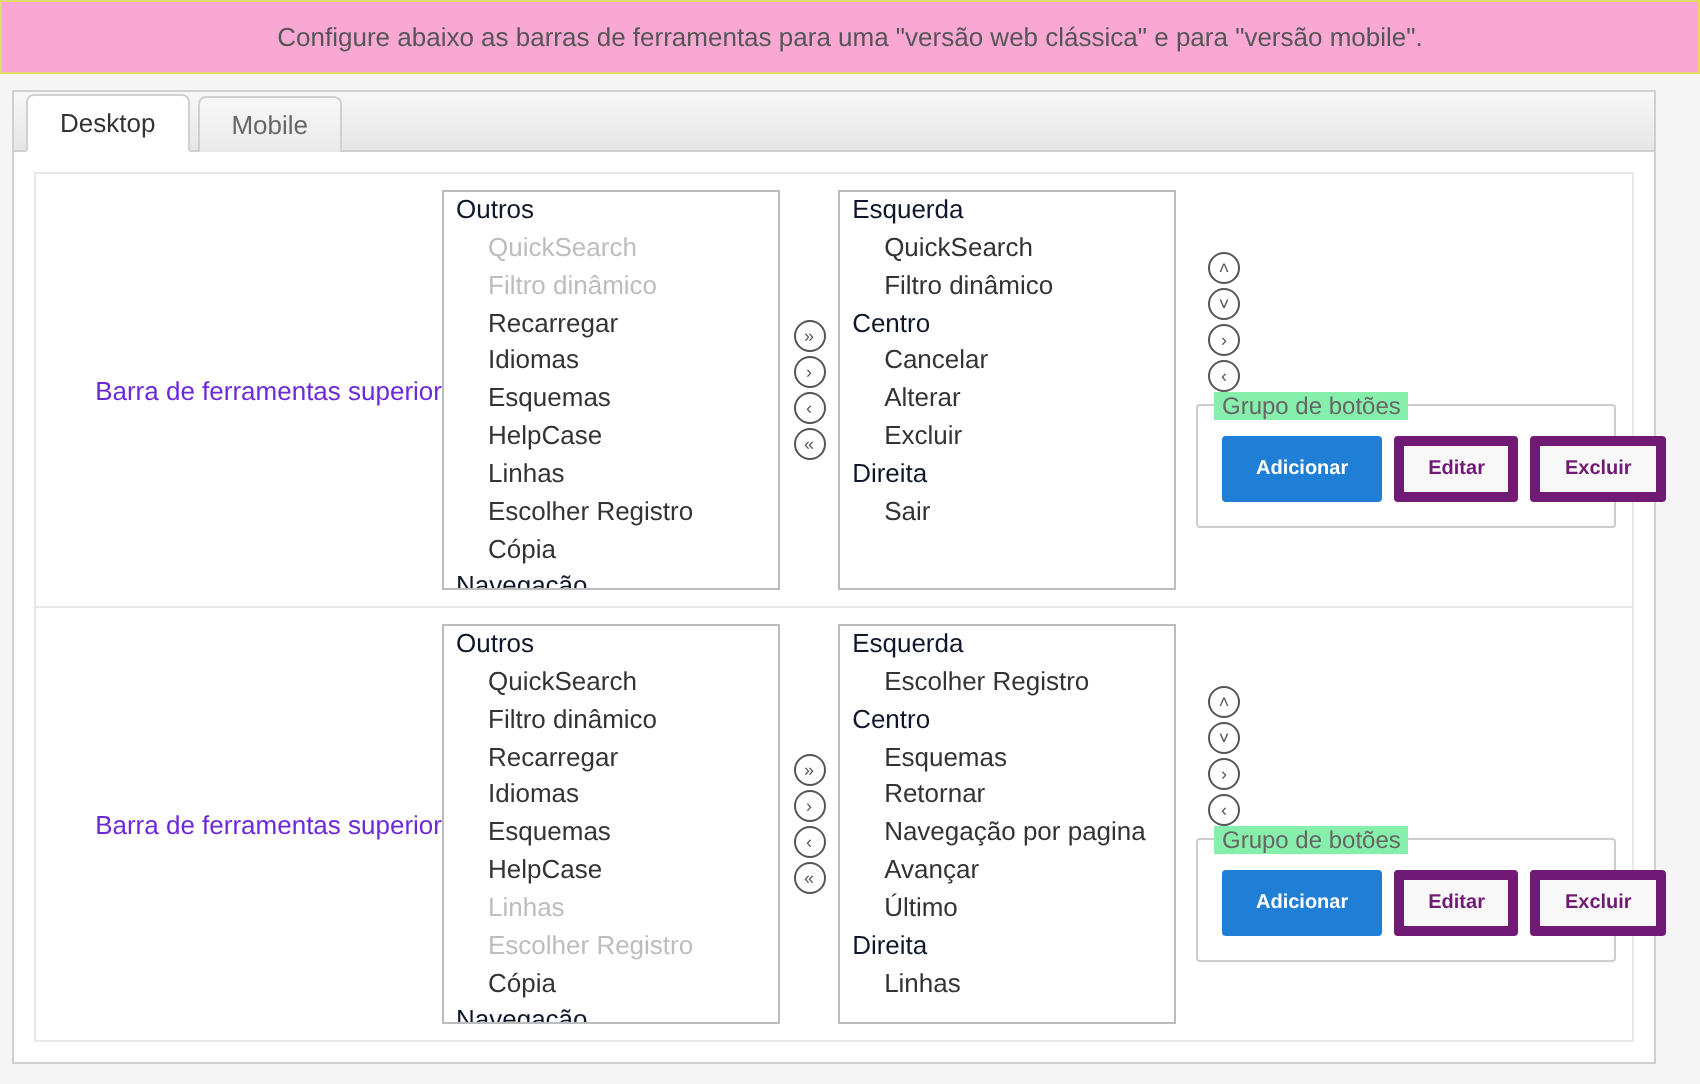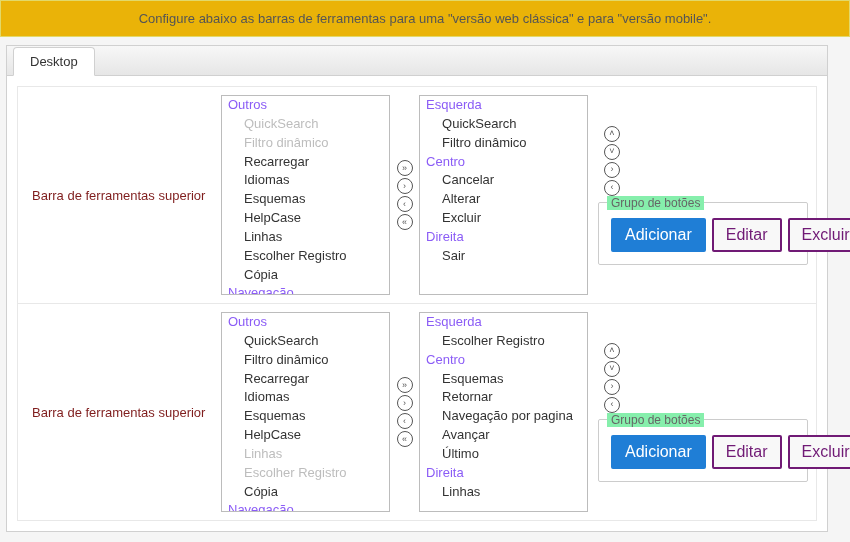--- a/index.html
+++ b/index.html
@@ -5,21 +5,21 @@
   * { box-sizing: border-box; }
   body {
     margin: 0;
     font-family: "Segoe UI", Tahoma, Arial, sans-serif;
     font-size: 13px;
     color: #333;
     background: #f5f5f5;
     width: 850px;
   }
   .banner {
-    background: #eab308;
+    background: #f9a8d4;
     border: 1px solid #e2d96a;
     padding: 10px;
     text-align: center;
     color: #555;
   }
   .tabstrip-wrap {
     margin: 8px 22px 0 6px;
     border: 1px solid #d0d0d0;
     background: #fff;
   }
@@ -58,33 +58,34 @@
     border: 1px solid #e8e8e8;
     border-top: none;
     padding: 8px;
     background: #fff;
   }
   .row:first-child { border-top: 1px solid #e8e8e8; }
   .row-label {
     width: 195px;
     flex: 0 0 195px;
     padding-left: 6px;
-    color: #7f1d1d;
+    color: #6d28d9;
+    text-align: right;
   }
   .listbox {
     width: 174px;
     height: 200px;
     border: 1px solid #bcbcbc;
     overflow-y: scroll;
     font-size: 13px;
     line-height: 1.45;
     background: #fff;
   }
   .listbox .group {
-    color: #8b5cf6;
+    color: #0f172a;
     padding-left: 6px;
   }
   .listbox .item {
     padding-left: 22px;
     color: #333;
     cursor: default;
     white-space: nowrap;
   }
   .listbox .item.disabled {
     color: #bdbdbd;
@@ -142,46 +143,48 @@
     font-size: 12px;
     display: inline-block;
   }
   .fieldset-body {
     margin-top: -10px;
     display: flex;
     gap: 6px;
   }
   .btn {
     padding: 6px 12px;
-    border: 2px solid #701a75;
+    border: 5px solid #701a75;
     background: #f3f3f3;
     color: #999;
-    font-size: 16px;
+    font-size: 10px;
     border-radius: 2px;
     cursor: pointer;
+    font-weight: bold;
   }
   .btn.primary {
     background: #1f7ed6;
     border-color: #1f7ed6;
     color: #fff;
   }
   .btn.disabled {
     background: #f8f8f8;
     color: #701a75;
     cursor: default;
   }
 </style>
 </head>
 <body>
 
 <div class="banner">Configure abaixo as barras de ferramentas para uma "versão web clássica" e para "versão mobile".</div>
 
 <div class="tabstrip-wrap">
   <div class="tabstrip">
     <div class="tab active">Desktop</div>
+    <div class="tab">Mobile</div>
   </div>
 
   <div class="panel">
 
     <div class="row">
       <div class="row-label">Barra de ferramentas superior</div>
 
       <div class="listbox">
           <div class="group">Outros</div>
           <div class="item disabled">QuickSearch</div>

